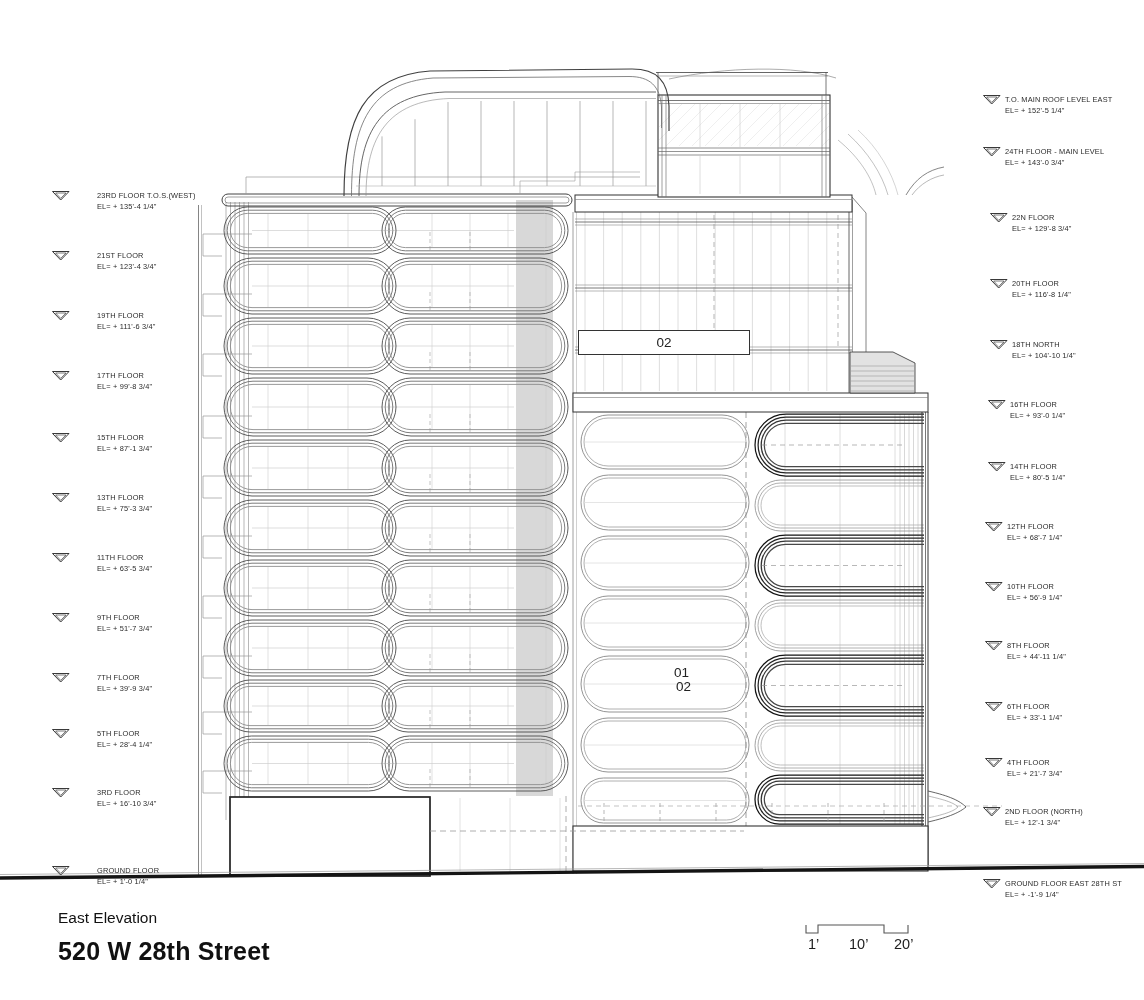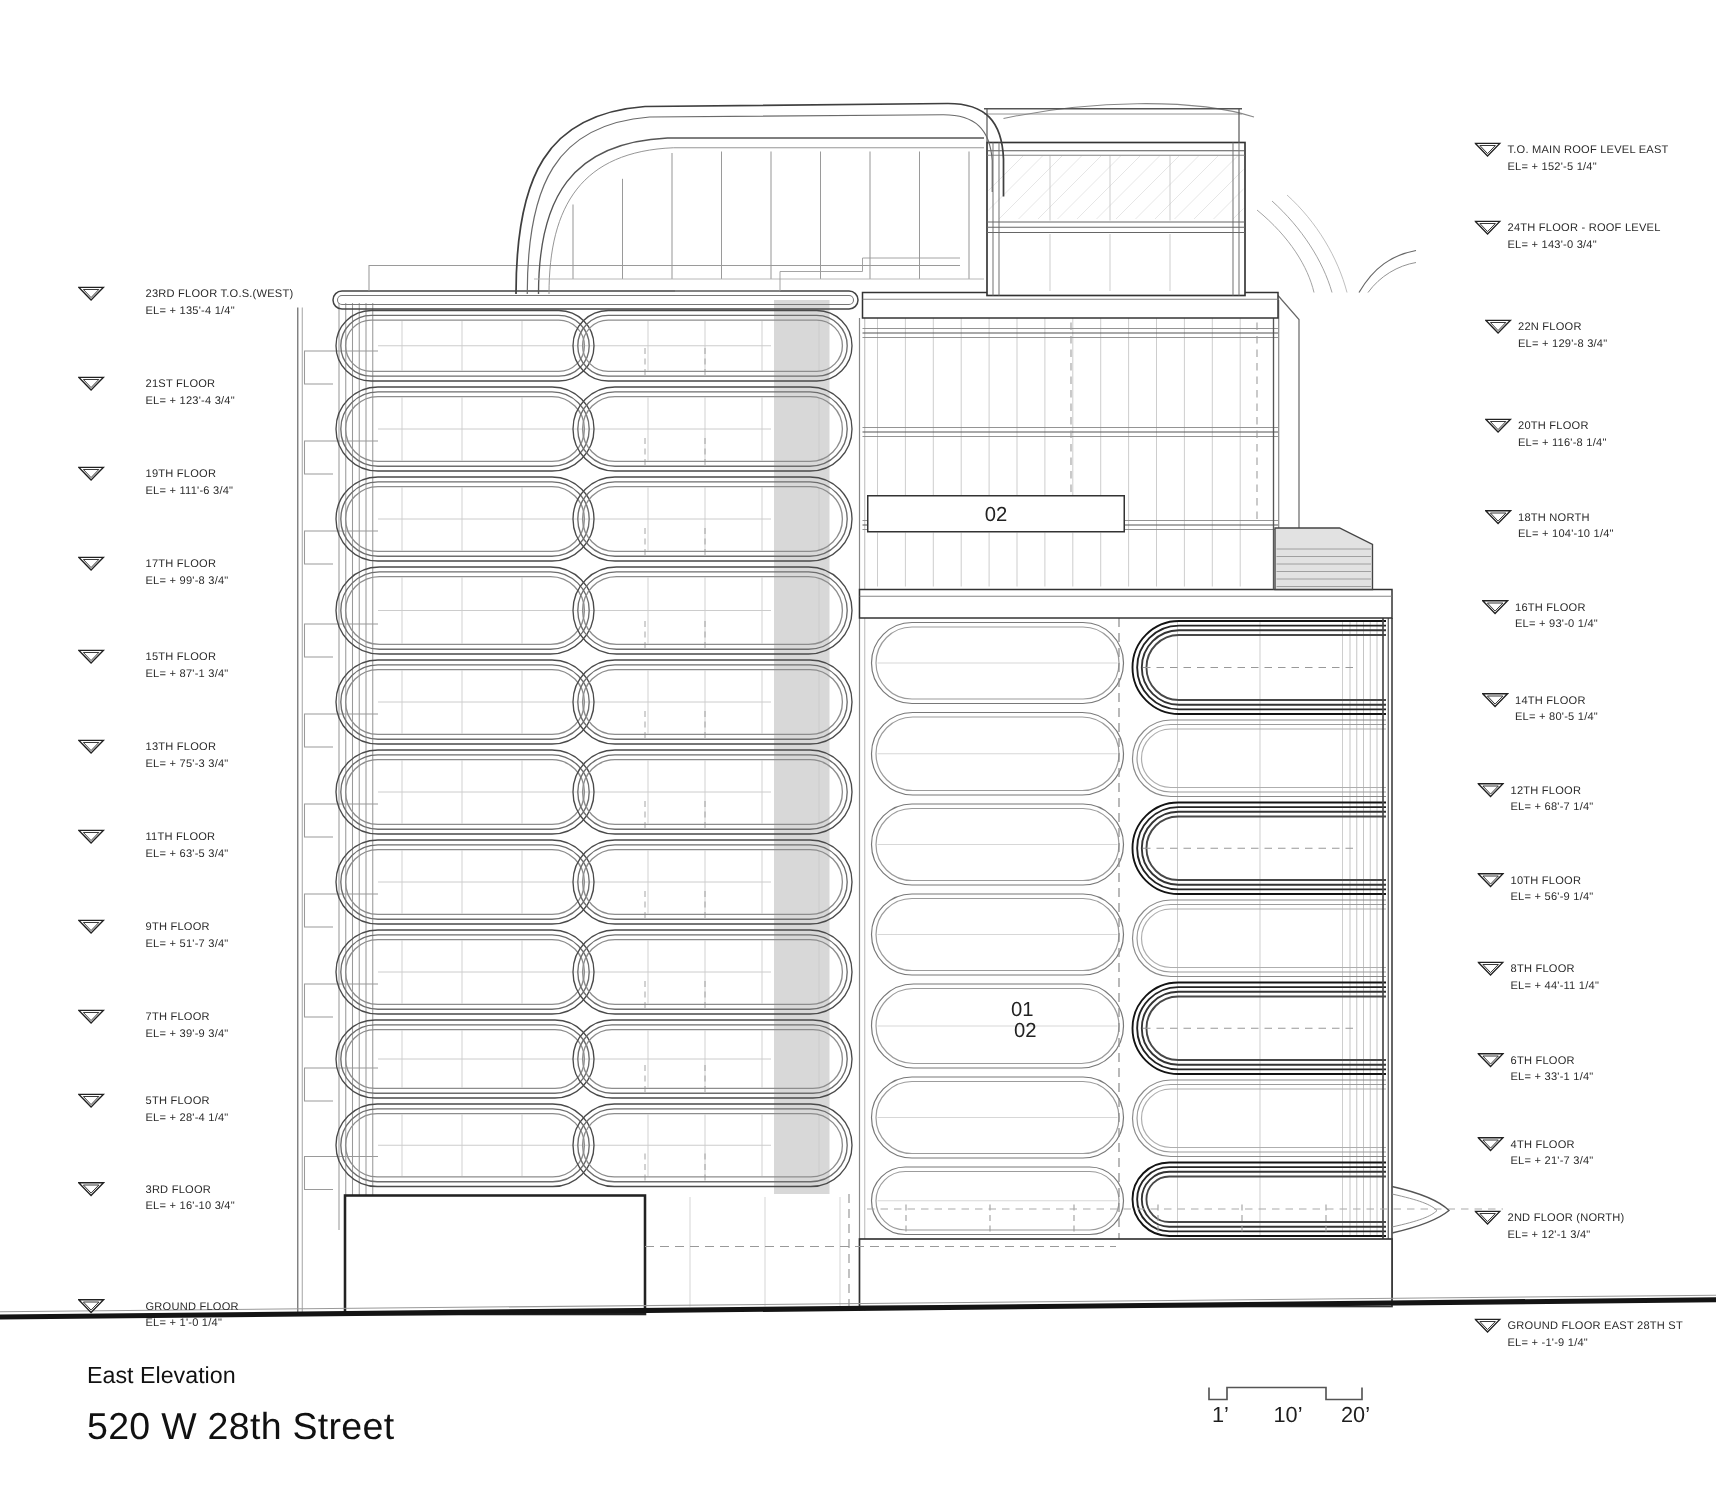--- a/index.html
+++ b/index.html
@@ -11,21 +11,21 @@
   .lvl .lname{position:absolute;top:2px;}
   .lvl .lel{position:absolute;top:13px;}
   .lvl.left .lname,.lvl.left .lel{left:45px;text-align:right;}
   .lvl.right .lname,.lvl.right .lel{left:22px;}
   .tagbox{position:absolute;left:578px;top:330px;width:170px;height:23px;background:#fff;
           border:1px solid #333;display:flex;align-items:center;justify-content:center;
           font-size:13.5px;color:#222;}
   .freetag{position:absolute;font-size:13.5px;color:#222;}
   #titleblock{position:absolute;left:58px;top:909px;}
   #view-name{font-size:15.5px;color:#111;margin-bottom:10px;}
-  #project-name{font-size:25px;font-weight:normal;color:#111;letter-spacing:.2px;}
+  #project-name{font-size:25px;font-weight:bold;color:#111;letter-spacing:.2px;}
   #legend{position:absolute;left:575px;top:913px;font-size:15.5px;color:#1d1d1d;line-height:1.32;}
   .scale-label{position:absolute;top:936px;font-size:14.5px;color:#1d1d1d;}
 </style>
 </head>
 <body>
 
 <div id="sheet">
 
   <svg id="dwg" width="1144" height="1000" viewBox="0 0 1144 1000">
       <defs>
@@ -523,21 +523,21 @@
         <polygon points="3.6,2 13.9,2 8.7,7.4" fill="none" stroke="#222" stroke-width="0.6"></polygon>
       </svg>
       <div class="lname">T.O. MAIN ROOF LEVEL EAST</div>
       <div class="lel">EL= + 152'-5 1/4"</div>
     </div>
   <div class="lvl right" style="left:983px;top:146px">
       <svg class="tri" width="18" height="10">
         <polygon points="0.5,0.5 17,0.5 8.7,9" fill="#fff" stroke="#222" stroke-width="0.9"></polygon>
         <polygon points="3.6,2 13.9,2 8.7,7.4" fill="none" stroke="#222" stroke-width="0.6"></polygon>
       </svg>
-      <div class="lname">24TH FLOOR - ROOF LEVEL</div>
+      <div class="lname">24TH FLOOR - MAIN LEVEL</div>
       <div class="lel">EL= + 143'-0 3/4"</div>
     </div>
   <div class="lvl right" style="left:990px;top:212px">
       <svg class="tri" width="18" height="10">
         <polygon points="0.5,0.5 17,0.5 8.7,9" fill="#fff" stroke="#222" stroke-width="0.9"></polygon>
         <polygon points="3.6,2 13.9,2 8.7,7.4" fill="none" stroke="#222" stroke-width="0.6"></polygon>
       </svg>
       <div class="lname">22N FLOOR</div>
       <div class="lel">EL= + 129'-8 3/4"</div>
     </div>

